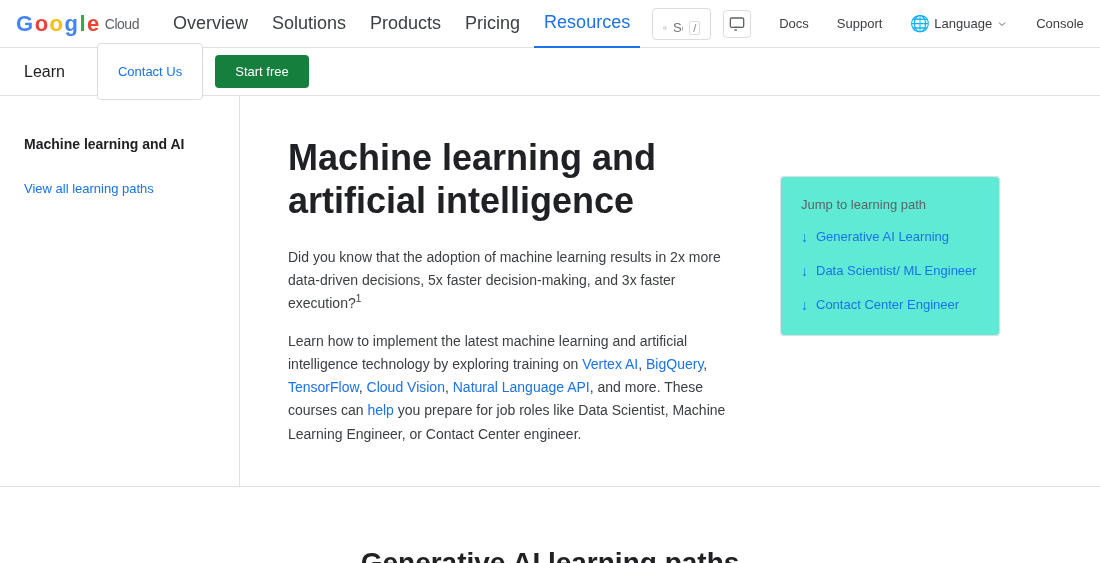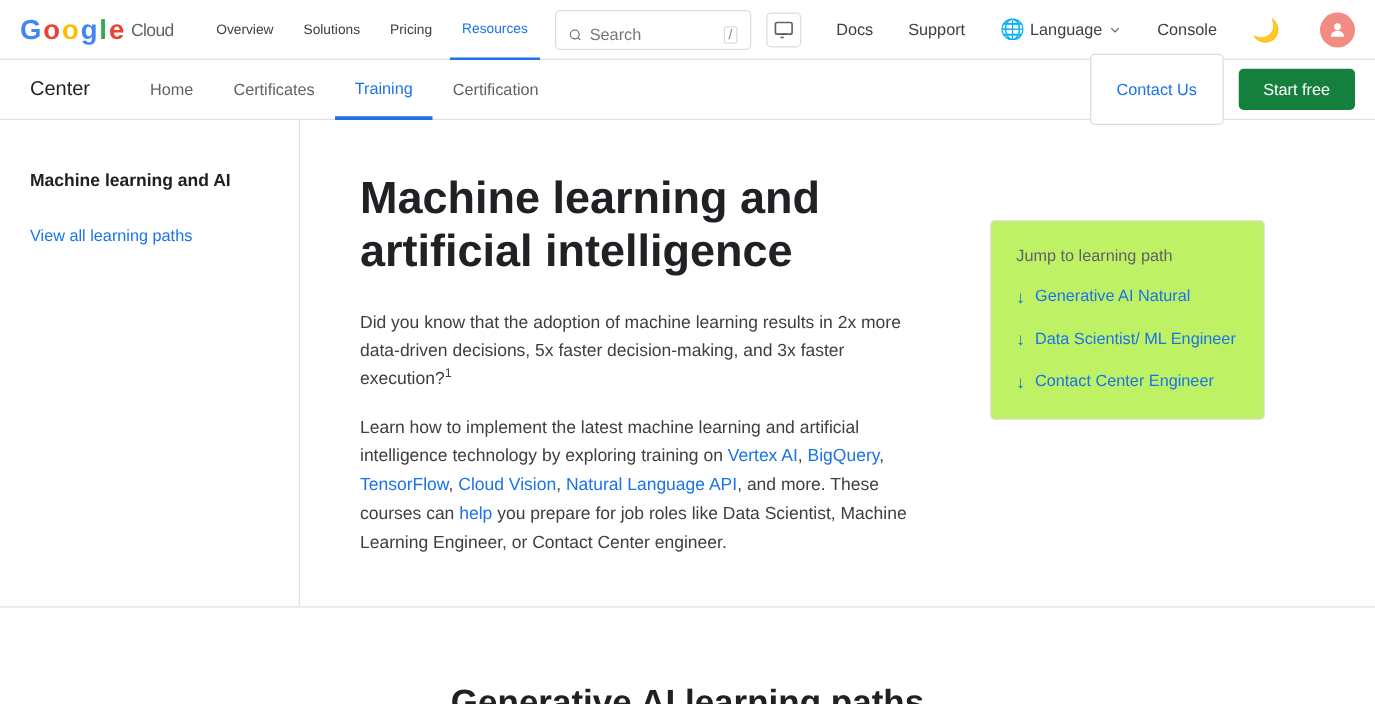--- a/index.html
+++ b/index.html
@@ -33,21 +33,21 @@
 
     .top-nav-links {
       display: flex;
       align-items: center;
       gap: 4px;
       flex: 1;
     }
     .top-nav-links a {
       text-decoration: none;
       color: #3c4043;
-      font-size: 11px;
+      font-size: 18px;
       padding: 0 10px;
       height: 48px;
       display: flex;
       align-items: center;
     }
     .top-nav-links a.active { color: #1a73e8; border-bottom: 2px solid #1a73e8; }
 
     .search-box {
       display: flex;
       align-items: flex-end;
@@ -242,26 +242,26 @@
     .body-text a {
       color: #1a73e8;
       text-decoration: none;
     }
     .sup { font-size: 10px; vertical-align: super; }
 
     
     .jump-box {
       width: 220px;
       min-width: 220px;
-      margin: 40px 40px 0 0;
+      margin: 40px 52px 0 0;
       border: 1px solid #e0e0e0;
       border-radius: 4px;
       padding: 20px 20px;
       height: fit-content;
-      background: #bef264;
+      background: #5eead4;
     }
     .jump-title {
       font-size: 13px;
       color: #5f6368;
       margin-bottom: 16px;
       font-weight: 400;
     }
     .jump-item {
       display: flex;
       align-items: flex-start;
@@ -320,20 +320,21 @@
         <span style="color:#4285F4;font-size:22px;font-weight:700;">g</span>
         <span style="color:#34A853;font-size:22px;font-weight:700;">l</span>
         <span style="color:#EA4335;font-size:22px;font-weight:700;">e</span>
       <span class="logo-cloud">Cloud</span>
     </div>
   </div>
 
   <div class="top-nav-links">
     <a href="#">Overview</a>
     <a href="#">Solutions</a>
+    <a href="#">Products</a>
     <a href="#">Pricing</a>
     <a href="#" class="active">Resources</a>
   </div>
 
   <div class="search-box">
     <svg width="14" height="14" viewBox="0 0 24 24" fill="none" stroke="#5f6368" stroke-width="2">
       <circle cx="11" cy="11" r="8"></circle>
         <line x1="21" y1="21" x2="16.65" y2="16.65"></line>
     </svg>
     <input type="text" placeholder="Search" style="">
@@ -362,27 +363,21 @@
     <div class="avatar">
       <svg width="16" height="16" viewBox="0 0 24 24" fill="white">
           <circle cx="12" cy="8" r="4"></circle>
           <path d="M4 20c0-4 3.6-7 8-7s8 3 8 7"></path>
         </svg>
     </div>
   </div>
 </nav>
 
 <nav class="sub-nav">
-  <span class="learn-label">Center</span>
-  <div class="sub-nav-links">
-    <a href="#">Home</a>
-    <a href="#">Certificates</a>
-    <a href="#" class="active">Training</a>
-    <a href="#">Certification</a>
-  </div>
+  <span class="learn-label">Learn</span>
   <div class="sub-nav-right">
     <button class="contact-btn">Contact Us</button>
     <button class="start-free-btn">Start free</button>
   </div>
 </nav>
 
 <div class="main-content">
 
   <aside class="sidebar">
     <div class="sidebar-title">Machine learning and AI</div>
@@ -398,21 +393,21 @@
         </p>
         <p class="body-text">
           Learn how to implement the latest machine learning and artificial intelligence technology by exploring training on <a href="#">Vertex AI</a>, <a href="#">BigQuery</a>, <a href="#">TensorFlow</a>, <a href="#">Cloud Vision</a>, <a href="#">Natural Language API</a>, and more. These courses can <a href="#">help</a> you prepare for job roles like Data Scientist, Machine Learning Engineer, or Contact Center engineer.
         </p>
       </div>
 
       <div class="jump-box">
         <div class="jump-title">Jump to learning path</div>
         <div class="jump-item">
           <span class="down-arrow">↓</span>
-          <span class="jump-link">Generative AI Natural</span>
+          <span class="jump-link">Generative AI Learning</span>
         </div>
         <div class="jump-item">
           <span class="down-arrow">↓</span>
           <span class="jump-link">Data Scientist/ ML Engineer</span>
         </div>
         <div class="jump-item">
           <span class="down-arrow">↓</span>
           <span class="jump-link">Contact Center Engineer</span>
         </div>
       </div>

